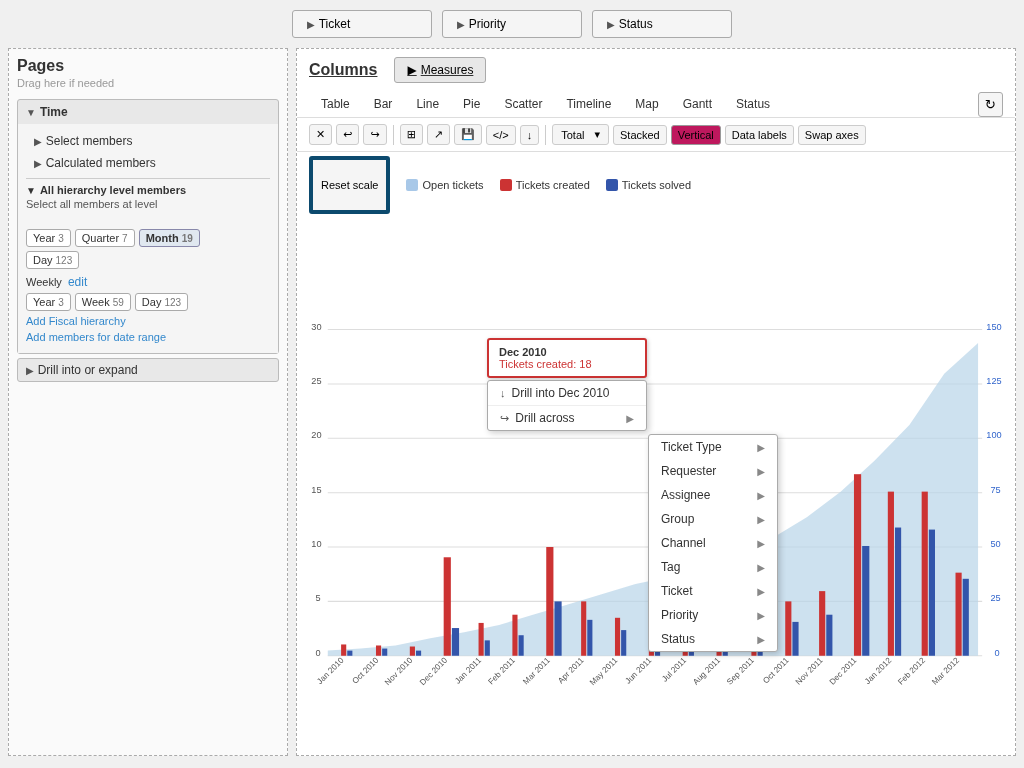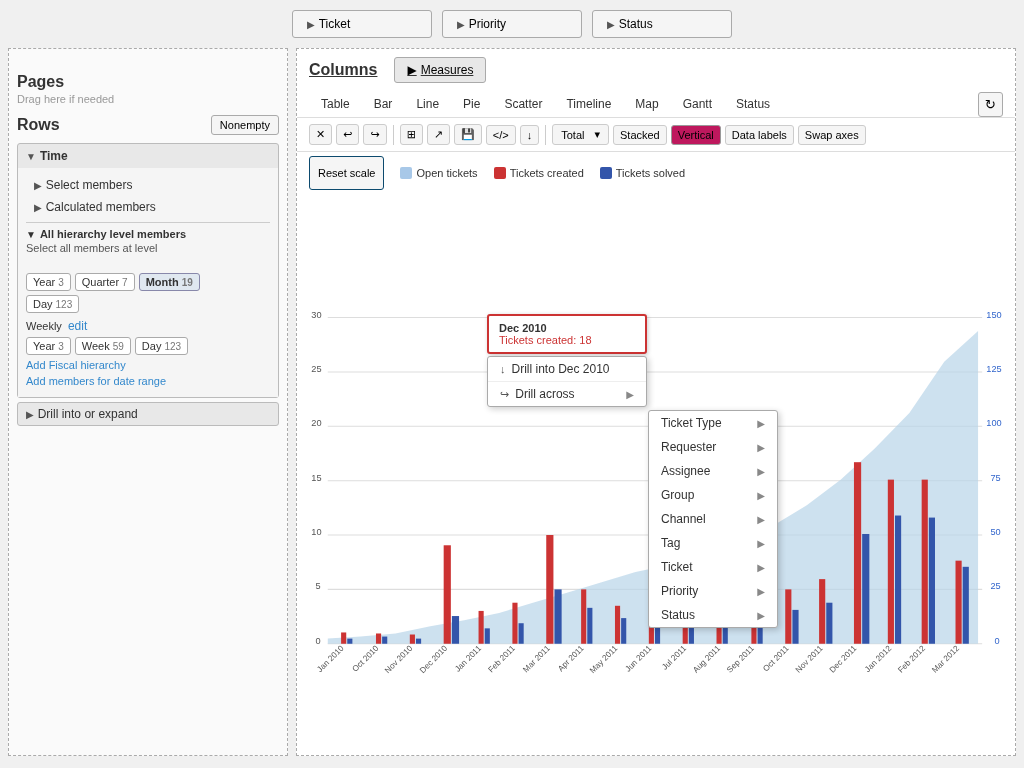--- a/index.html
+++ b/index.html
@@ -7,21 +7,21 @@
 
     .main-container { width: 1024px; height: 768px; background: #f0f0f0; position: relative; overflow: hidden; }
     .filter-btn { border: 1px solid #aaa; background: #f5f5f5; border-radius: 3px; padding: 6px 14px; cursor: pointer; font-size: 12px; display: flex; align-items: center; gap: 4px; min-width: 140px; }
     .filter-btn .arrow { color: #555; font-size: 10px; }
 
     
     .content-area { display: flex; padding: 0 8px; gap: 0; height: calc(768px - 60px); }
 
     
     .sidebar { width: 280px; border: 1px dashed #aaa; background: #fafafa; padding: 8px; flex-shrink: 0; }
-    .sidebar-section-title { font-size: 16px; font-weight: bold; color: #333; margin-bottom: 2px; margin-top: 16px; }
+    .sidebar-section-title { font-size: 16px; font-weight: bold; color: #333; margin-bottom: 2px; }
     .sidebar-subtitle { font-size: 11px; color: #999; margin-bottom: 10px; }
     .rows-header { display: flex; align-items: center; justify-content: space-between; margin-bottom: 8px; margin-top: 8px; }
     .rows-title { font-size: 16px; font-weight: bold; }
     .nonempty-btn { border: 1px solid #aaa; background: #f5f5f5; border-radius: 3px; padding: 3px 8px; font-size: 11px; cursor: pointer; }
 
     .dimension-block { border: 1px solid #bbb; border-radius: 3px; background: #e8e8e8; margin-bottom: 4px; }
     .dimension-header { padding: 5px 8px; display: flex; align-items: center; gap: 4px; cursor: pointer; font-weight: bold; font-size: 12px; }
     .dimension-header .arrow-icon { font-size: 10px; color: #555; }
     .dimension-content { padding: 6px 8px; background: #f5f5f5; }
 
@@ -49,21 +49,21 @@
     .chart-tab { padding: 6px 12px; cursor: pointer; font-size: 12px; border: none; background: none; color: #333; text-align: right; }
     .refresh-btn { margin-left: auto; border: 1px solid #aaa; background: #f5f5f5; border-radius: 3px; padding: 4px 6px; cursor: pointer; }
 
     .chart-toolbar { display: flex; gap: 4px; padding: 6px 12px; border-bottom: 1px solid #ddd; align-items: center; flex-wrap: wrap; }
     .toolbar-btn { border: 1px solid #ccc; background: #f5f5f5; border-radius: 3px; padding: 3px 6px; cursor: pointer; font-size: 11px; }
     .toolbar-btn.active { background: #be185d; border-color: #999; }
     .toolbar-separator { width: 1px; height: 20px; background: #ccc; margin: 0 2px; }
     .total-btn { border: 1px solid #ccc; background: #f5f5f5; border-radius: 3px; padding: 3px 8px; cursor: pointer; font-size: 11px; display: flex; align-items: center; gap: 10px; }
 
     .legend-area { display: flex; align-items: center; gap: 16px; padding: 4px 12px; }
-    .reset-scale-btn { border: 1px solid #0c4a6e; background: #f5f5f5; border-radius: 3px; padding: 10px 8px; cursor: pointer; font-size: 11px; }
+    .reset-scale-btn { border: 4px solid #0c4a6e; background: #f5f5f5; border-radius: 3px; padding: 19px 8px; cursor: pointer; font-size: 11px; }
     .legend-item { display: flex; align-items: center; gap: 4px; font-size: 11px; }
     .legend-color { width: 12px; height: 12px; border-radius: 2px; }
 
     .chart-container { flex: 1; position: relative; padding: 4px 0; overflow: hidden; }
 
     
     .context-menu-wrapper { position: absolute; top: 120px; left: 190px; z-index: 100; }
     .tooltip-box { background: #fff; border: 2px solid #cc3333; border-radius: 3px; padding: 6px 10px; font-size: 11px; margin-bottom: 2px; box-shadow: 1px 1px 4px rgba(0,0,0,0.2); }
     .tooltip-box .tooltip-title { font-weight: bold; color: #333; }
     .tooltip-box .tooltip-val { color: #cc3333; }
@@ -98,24 +98,20 @@
       <span>Status</span>
     </button>
   </div>
 
   <div class="content-area">
 
     <div class="sidebar">
       <div class="sidebar-section-title">Pages</div>
       <div class="sidebar-subtitle">Drag here if needed</div>
 
-      <div class="rows-header">
-        <span class="rows-title">Rows</span>
-        <button class="nonempty-btn">Nonempty</button>
-      </div>
 
       <div class="dimension-block">
         <div class="dimension-header">
           <span class="arrow-icon">▼</span>
           <span>Time</span>
         </div>
         <div class="dimension-content">
           <div class="expandable-item">
             <span class="arrow-right">▶</span>
             <span>Select members</span>

